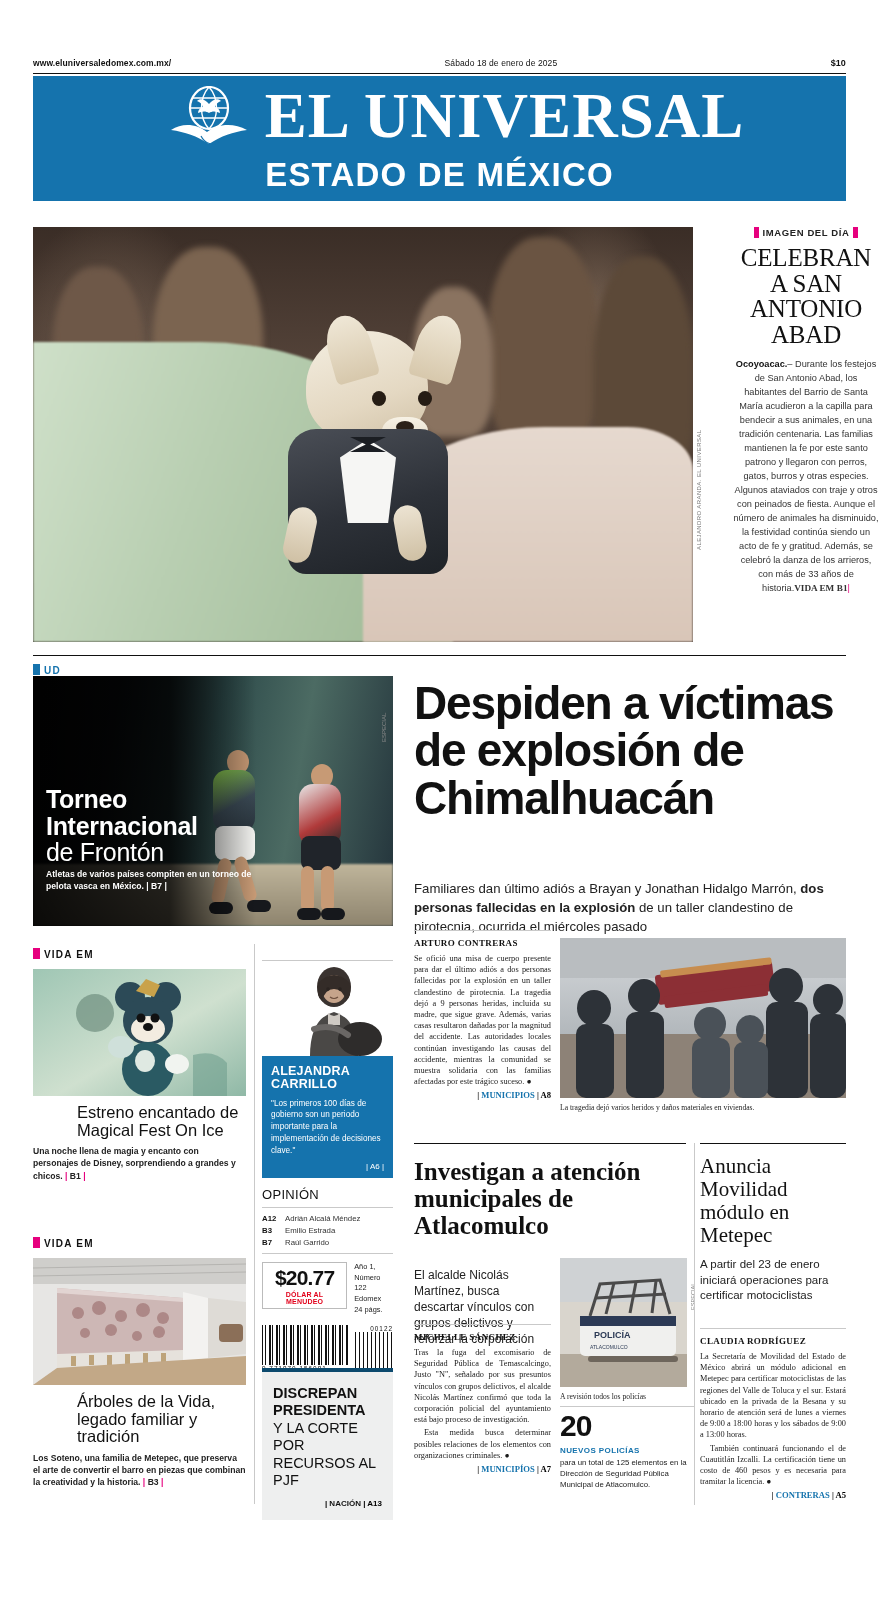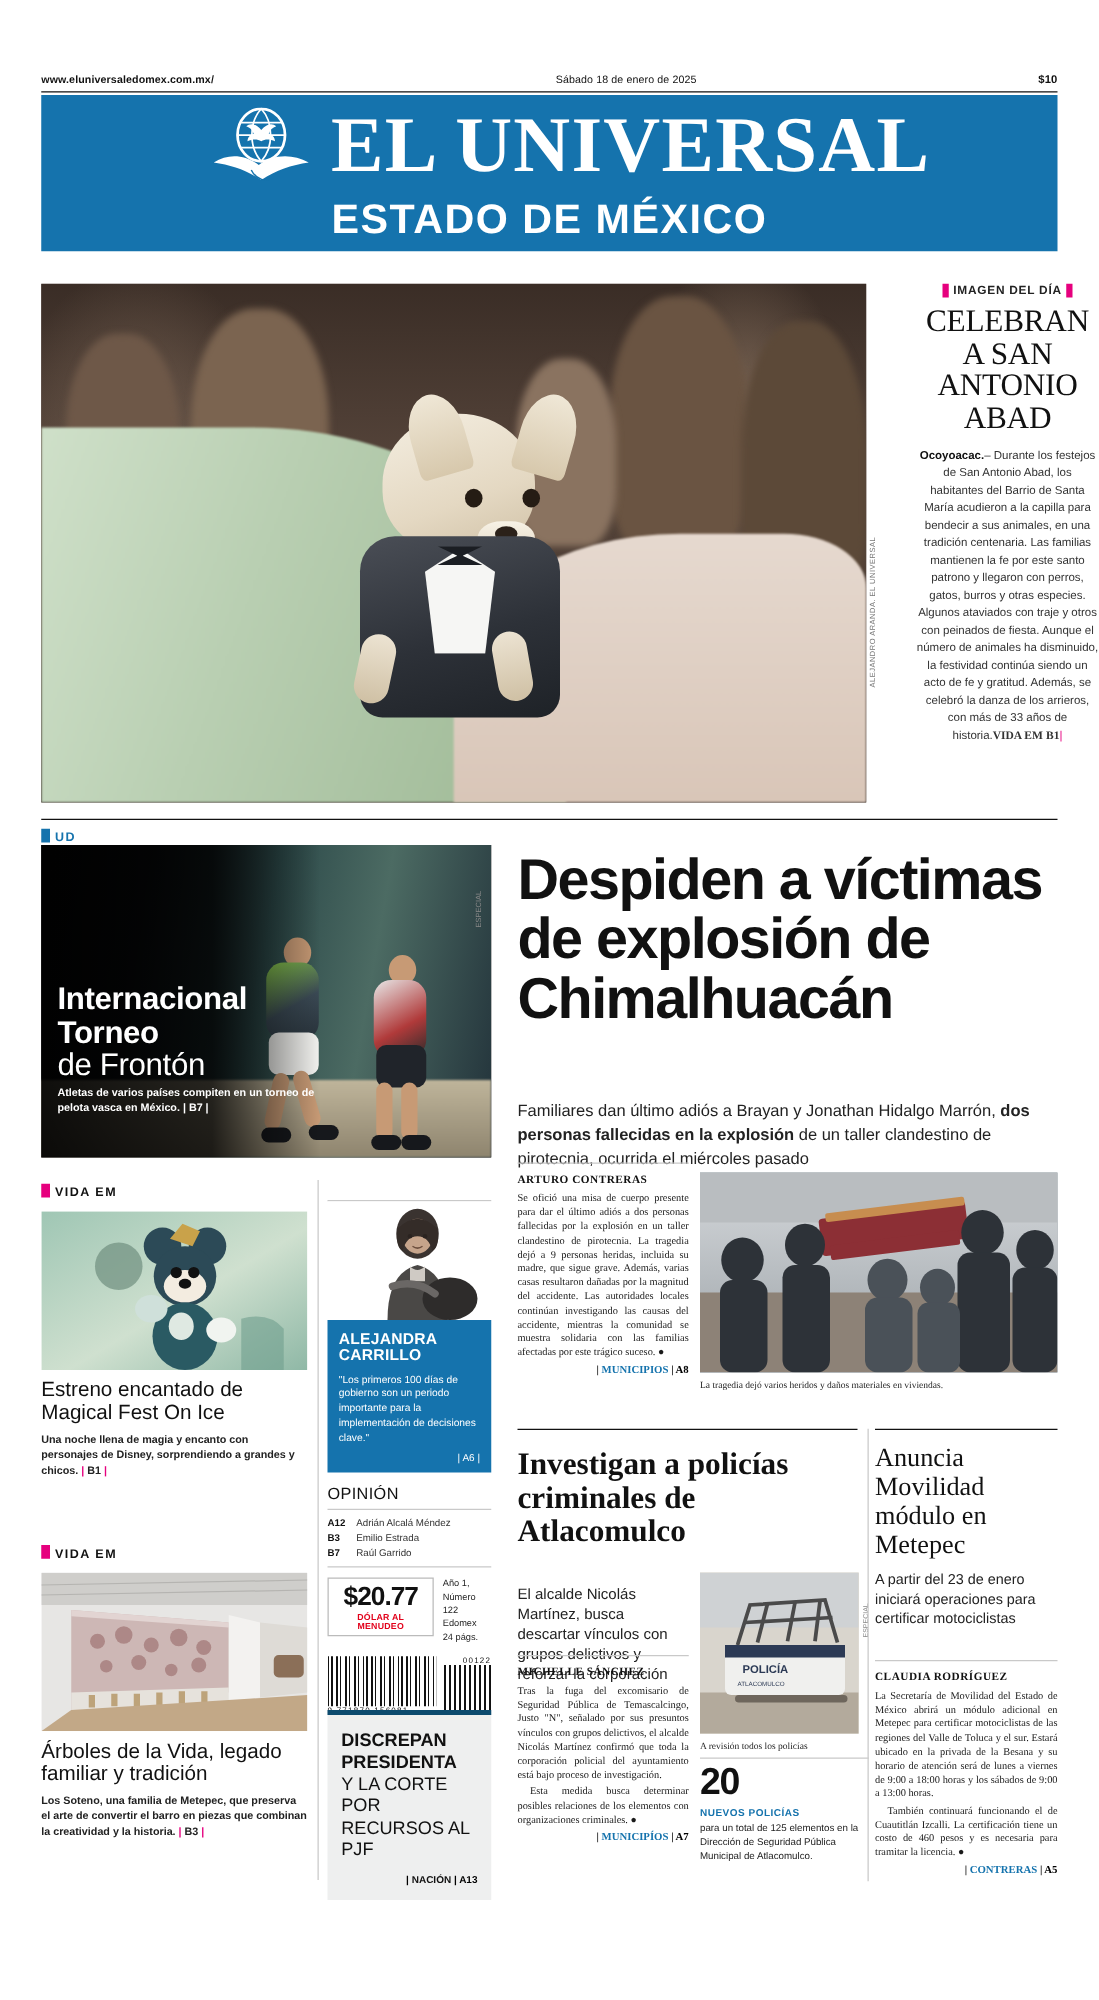--- a/index.html
+++ b/index.html
@@ -177,21 +177,21 @@
   .explo-photo { position:absolute; left:560px; top:938px; width:286px; height:160px; overflow:hidden; background:#7e8890; }
   .explo-cap {
     position:absolute; left:560px; top:1103px; width:286px;
     font-family:"Liberation Serif", serif; font-size:7.6px; color:#222;
   }
 
   
   .vida1 { position:absolute; left:33px; top:944px; width:213px; }
   .vida2 { position:absolute; left:33px; top:1233px; width:213px; }
   .vida-photo { width:213px; height:127px; margin-top:7px; overflow:hidden; position:relative; }
-  .vida-title { margin-top:8px; font-size:16.5px; line-height:1.07; color:#111; font-weight:normal; }
+  .vida-title { margin-top:8px; font-size:16.5px; line-height:1.07; color:#111; font-weight:normal;margin-left:44px; }
   .vida-body { margin-top:6px; font-size:8.6px; line-height:1.42; font-weight:bold; color:#222; }
   .ref-b { color:#e6007e; font-weight:bold; }
 
   
   .opin { position:absolute; left:262px; top:960px; width:131px; }
   .opin-photo { width:131px; height:95px; position:relative; overflow:hidden; }
   .opin-card { width:131px; background:#1573ad; color:#fff; padding:9px 9px 7px 9px; margin-top:0; }
   .opin-name { font-size:12.5px; font-weight:bold; line-height:1.06; letter-spacing:.2px; }
   .opin-quote { margin-top:6px; font-size:8.2px; line-height:1.45; }
   .opin-ref { text-align:right; font-size:8px; margin-top:5px; }
@@ -341,22 +341,22 @@
       <div class="sp-short" style="left:6px; top:72px; background:#20242a;"></div>
       <div class="sp-leg" style="left:6px; top:102px;"></div>
       <div class="sp-leg" style="left:26px; top:102px;"></div>
       <div class="sp-shoe" style="left:2px; top:144px;"></div>
       <div class="sp-shoe" style="left:26px; top:144px;"></div>
     </div>
     <div class="sports-shade"></div>
   </div>
   <div class="sports-credit">ESPECIAL</div>
   <div class="sports-title">
+    <div>Torneo</div>
     <div>Internacional</div>
-    <div>Torneo</div>
     <div class="thin">de Frontón</div>
   </div>
   <div class="sports-deck">
     <span>Atletas de varios países compiten en un torneo de pelota vasca en México.</span>
     <span class="ref">| <b>B7</b> |</span>
   </div>
 
   <div class="main-head">Despiden a víctimas de explosión de Chimalhuacán</div>
   <div class="main-deck">
     <span>Familiares dan último adiós a Brayan y Jonathan Hidalgo Marrón, </span><b>dos personas fallecidas en la explosión</b><span> de un taller clandestino de pirotecnia, ocurrida el miércoles pasado</span>
@@ -561,21 +561,21 @@
 
   <div class="discrepan">
     <div class="disc-h">DISCREPAN</div>
     <div class="disc-h">PRESIDENTA</div>
     <div class="disc-s">Y LA CORTE POR</div>
     <div class="disc-s">RECURSOS AL PJF</div>
     <div class="disc-ref">| <span class="sec">NACIÓN</span> | <span>A13</span></div>
   </div>
 
   <div class="rule" style="left:414px; top:1143px; width:272px; background:#111;"></div>
-  <div class="invest-h">Investigan a policías criminales de Atlacomulco</div>
+  <div class="invest-h">Investigan a atención municipales de Atlacomulco</div>
   <div class="invest-deck">El alcalde Nicolás Martínez, busca descartar vínculos con grupos delictivos y reforzar la corporación</div>
 
   <div class="police-photo">
     <svg width="127" height="129" viewBox="0 0 127 129">
       <rect width="127" height="129" fill="#d9d5cd"></rect>
       <rect x="0" y="0" width="127" height="44" fill="#cfd2d4"></rect>
       <rect x="0" y="96" width="127" height="33" fill="#b3aa9c"></rect>
       <rect x="20" y="58" width="96" height="40" rx="5" fill="#f0f0ee"></rect>
       <rect x="20" y="58" width="96" height="10" fill="#2c3a55"></rect>
       <text x="34" y="80" font-family="Liberation Sans, sans-serif" font-size="9" font-weight="bold" fill="#2c3a55">POLICÍA</text>

